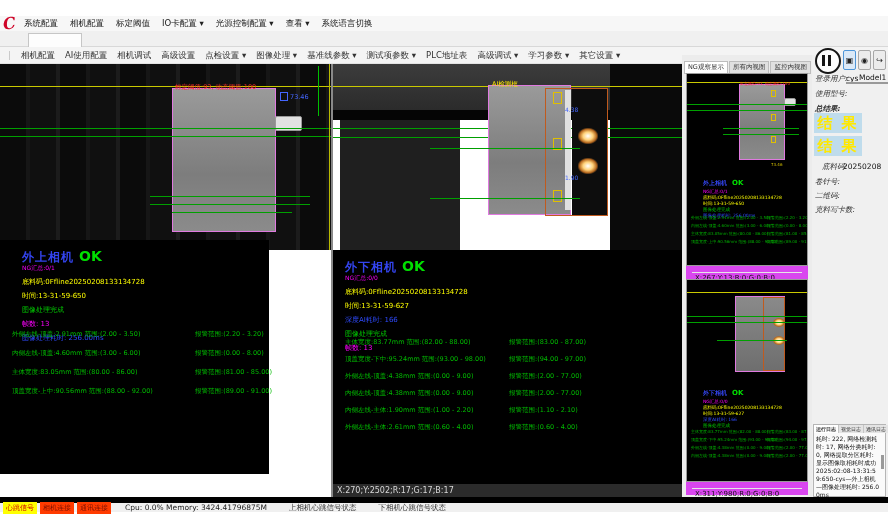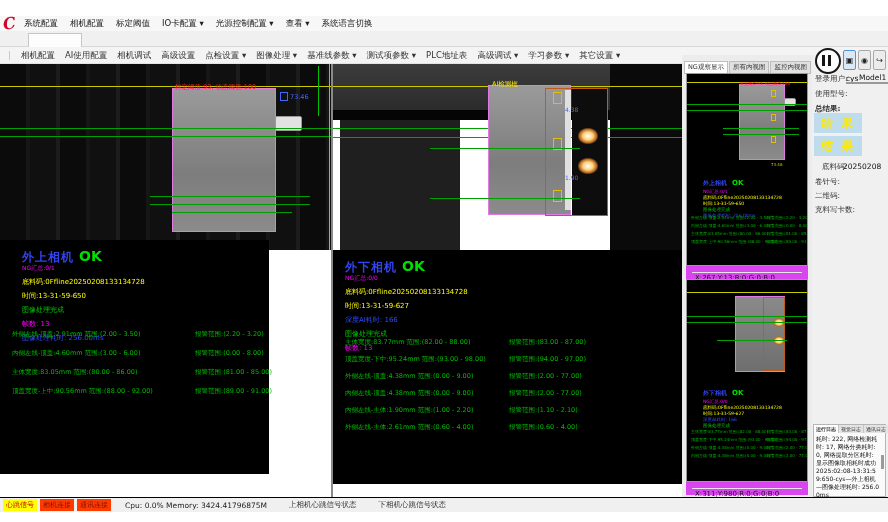--- a/index.html
+++ b/index.html
@@ -77,34 +77,34 @@
   .tl{font-size:4.5px;line-height:6px;white-space:nowrap;}
   .mini-rows{font-size:4px;line-height:8px;color:#00b000;white-space:nowrap;}
 
   
   .sidebar-bg{left:812px;top:55px;width:76px;height:442px;background:#f0f0f0;}
   .pause-btn{left:815px;top:48px;width:22px;height:22px;border:2.5px solid #151515;border-radius:50%;background:#fdfdfd;}
   .pause-bar{position:absolute;top:5px;width:3px;height:11px;background:#151515;}
   .sbtn{position:absolute;top:50px;width:13px;height:20px;background:#ececec;border:1px solid #a8a8a8;border-radius:2px;
         display:flex;align-items:center;justify-content:center;font-size:8px;color:#222;box-sizing:border-box;}
   .sbtn.sel{background:#dbe9f7;border-color:#4f96d8;}
-  .sb-label{font-size:7.5px;color:#333;}
+  .sb-label{font-size:7.5px;color:#333;font-style:italic;}
   .sb-value{font-size:7.5px;color:#111;border-bottom:1px solid #999;min-width:42px;display:inline-block;}
-  .result-box{width:48px;height:20px;background:#bfdcec;color:#ffe800;font-weight:bold;font-size:12px;
+  .result-box{width:48px;height:20px;background:#bfdcec;color:#ffe800;font-weight:bold;font-size:15px;
               display:flex;align-items:center;justify-content:center;letter-spacing:2px;
               font-family:"DejaVu Serif","Liberation Serif",serif;}
   .logbox{left:813px;top:424px;width:73px;height:73px;background:#fafafa;border:1px solid #b5b5b5;box-sizing:border-box;}
   .log-tabs{display:flex;font-size:5px;color:#333;}
   .log-tab{padding:1px 2px;background:#e4e4e4;border-right:1px solid #c5c5c5;white-space:nowrap;}
   .log-tab.active{background:#ffffff;font-weight:bold;}
   .log-text{font-size:6px;line-height:8px;color:#111;padding:2px;word-break:break-all;width:64px;}
   .log-scroll{position:absolute;right:1px;top:30px;width:3px;height:14px;background:#9a9a9a;}
 
   
-  .statusbar{left:0;top:497px;width:888px;height:15px;background:#f0f0f0;border-top:1px solid #000000;box-sizing:border-box;
+  .statusbar{left:0;top:497px;width:888px;height:15px;background:#f0f0f0;border-top:6px solid #000000;box-sizing:border-box;
              display:flex;align-items:center;}
   .badge{font-size:7px;padding:1px 3px;margin-left:3px;white-space:nowrap;}
   .badge.yellow{background:#ffff00;color:#cc0000;}
   .badge.red{background:#ff3b00;color:#7a1000;}
   .cpu-text{font-size:7.5px;color:#222;margin-left:14px;white-space:nowrap;}
   .sb-link{font-size:7.5px;color:#333;margin-left:22px;white-space:nowrap;}
 </style>
 </head>
 <body>
 
@@ -224,20 +224,21 @@
     </div>
     <div class="mrows">
       <div class="mrow" style="left:12px;top:88px;"><span>主体宽度:83.77mm 范围:(82.00 - 88.00)</span><span class="mcol2" style="left:164px;">报警范围:(83.00 - 87.00)</span></div>
       <div class="mrow" style="left:12px;top:105px;"><span>顶盖宽度-下中:95.24mm 范围:(93.00 - 98.00)</span><span class="mcol2" style="left:164px;">报警范围:(94.00 - 97.00)</span></div>
       <div class="mrow" style="left:12px;top:122px;"><span>外侧左线-顶盖:4.38mm 范围:(0.00 - 9.00)</span><span class="mcol2" style="left:164px;">报警范围:(2.00 - 77.00)</span></div>
       <div class="mrow" style="left:12px;top:139px;"><span>内侧左线-顶盖:4.38mm 范围:(0.00 - 9.00)</span><span class="mcol2" style="left:164px;">报警范围:(2.00 - 77.00)</span></div>
       <div class="mrow" style="left:12px;top:156px;"><span>内侧左线-主体:1.90mm 范围:(1.00 - 2.20)</span><span class="mcol2" style="left:164px;">报警范围:(1.10 - 2.10)</span></div>
       <div class="mrow" style="left:12px;top:173px;"><span>外侧左线-主体:2.61mm 范围:(0.60 - 4.00)</span><span class="mcol2" style="left:164px;">报警范围:(0.60 - 4.00)</span></div>
     </div>
   </div>
+  <div class="abs coordbar-dark" style="left:333px;top:484px;width:349px;height:13px;">X:270;Y:2502;R:17;G:17;B:17</div>
 
   <div class="abs minicol-bg"></div>
   <div class="abs mini-tabs">
     <span class="mini-tab active">NG观察显示</span>
     <span class="mini-tab">所有内视图</span>
     <span class="mini-tab">监控内视图</span>
   </div>
 
   <div class="abs mini-panel mini1">
     <div class="abs yline" style="left:0;top:8px;width:120px;"></div>

